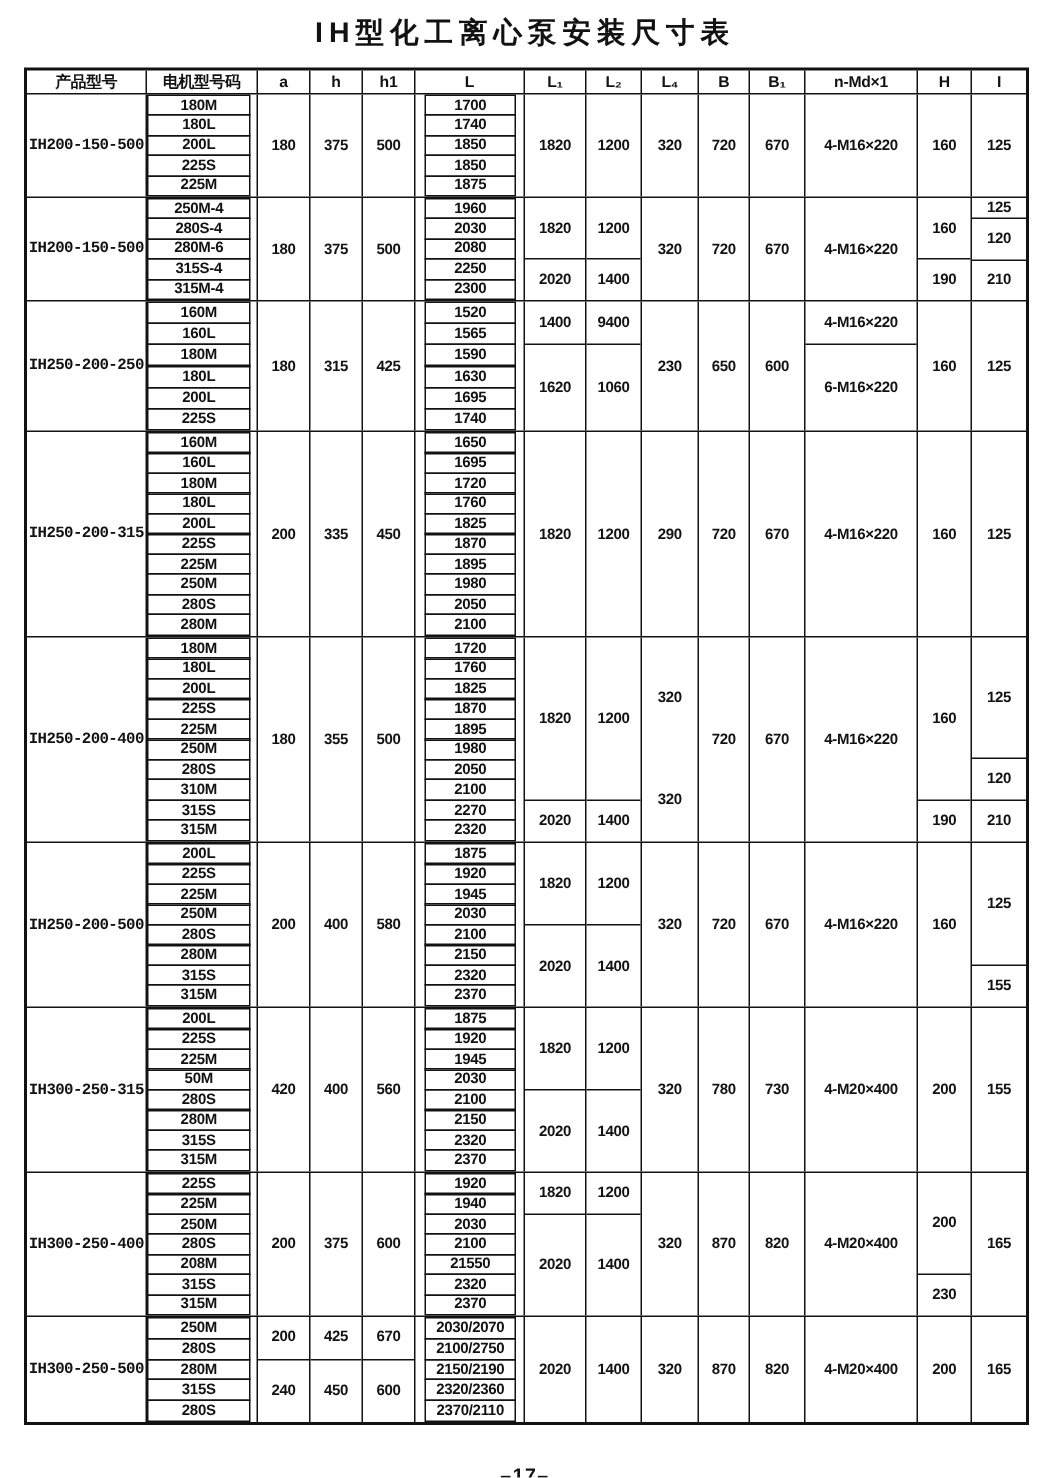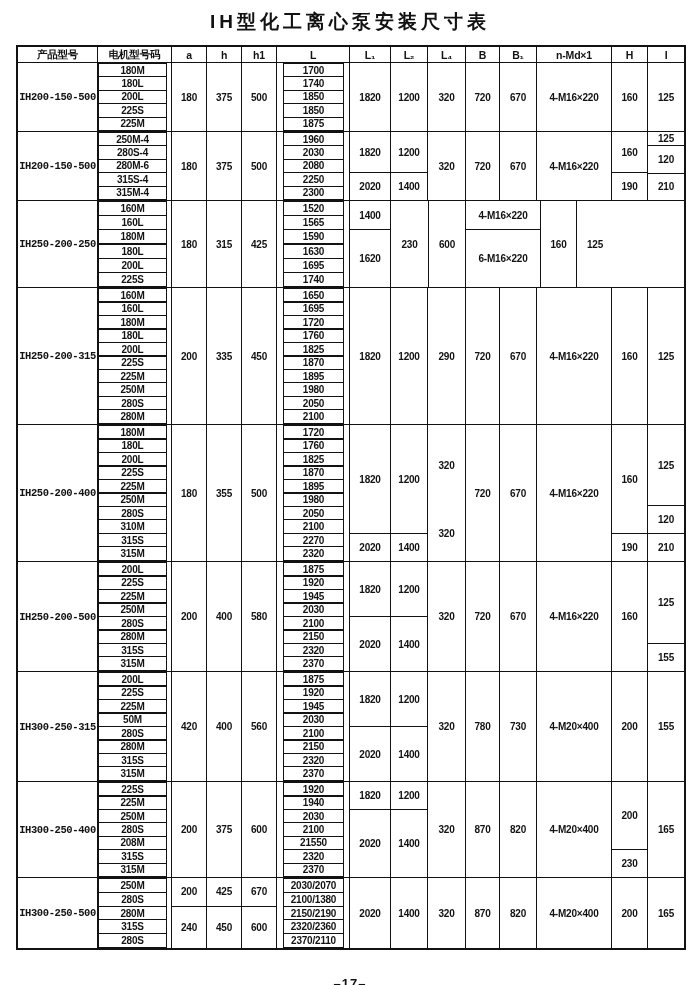--- a/index.html
+++ b/index.html
@@ -215,22 +215,29 @@
       <div class="lb">1565</div>
       <div class="lb">1590</div>
       <div class="lb">1630</div>
       <div class="lb">1695</div>
       <div class="lb">1740</div>
     </div>
     <div class="c w7">
       <div class="bk bb" style="flex:2">1400</div>
       <div class="bk" style="flex:4">1620</div>
     </div>
+    <div class="c w8">
+      <div class="bk bb" style="flex:2">9400</div>
+      <div class="bk" style="flex:4">1060</div>
+    </div>
     <div class="c w9">
         <div class="bk f1">230</div>
+      </div>
+    <div class="c w10">
+        <div class="bk f1">650</div>
       </div>
     <div class="c w11">
         <div class="bk f1">600</div>
       </div>
     <div class="c w12">
       <div class="bk bb" style="flex:2">4-M16×220</div>
       <div class="bk" style="flex:4">6-M16×220</div>
     </div>
     <div class="c w13">
         <div class="bk f1">160</div>
@@ -573,21 +580,21 @@
     <div class="c w4">
       <div class="bk bb" style="flex:2">425</div>
       <div class="bk" style="flex:3">450</div>
     </div>
     <div class="c w5">
       <div class="bk bb" style="flex:2">670</div>
       <div class="bk" style="flex:3">600</div>
     </div>
     <div class="c w6">
       <div class="lb">2030/2070</div>
-      <div class="lb">2100/1380</div>
+      <div class="lb">2100/2750</div>
       <div class="lb">2150/2190</div>
       <div class="lb">2320/2360</div>
       <div class="lb">2370/2110</div>
     </div>
     <div class="c w7">
         <div class="bk f1">2020</div>
       </div>
     <div class="c w8">
         <div class="bk f1">1400</div>
       </div>

